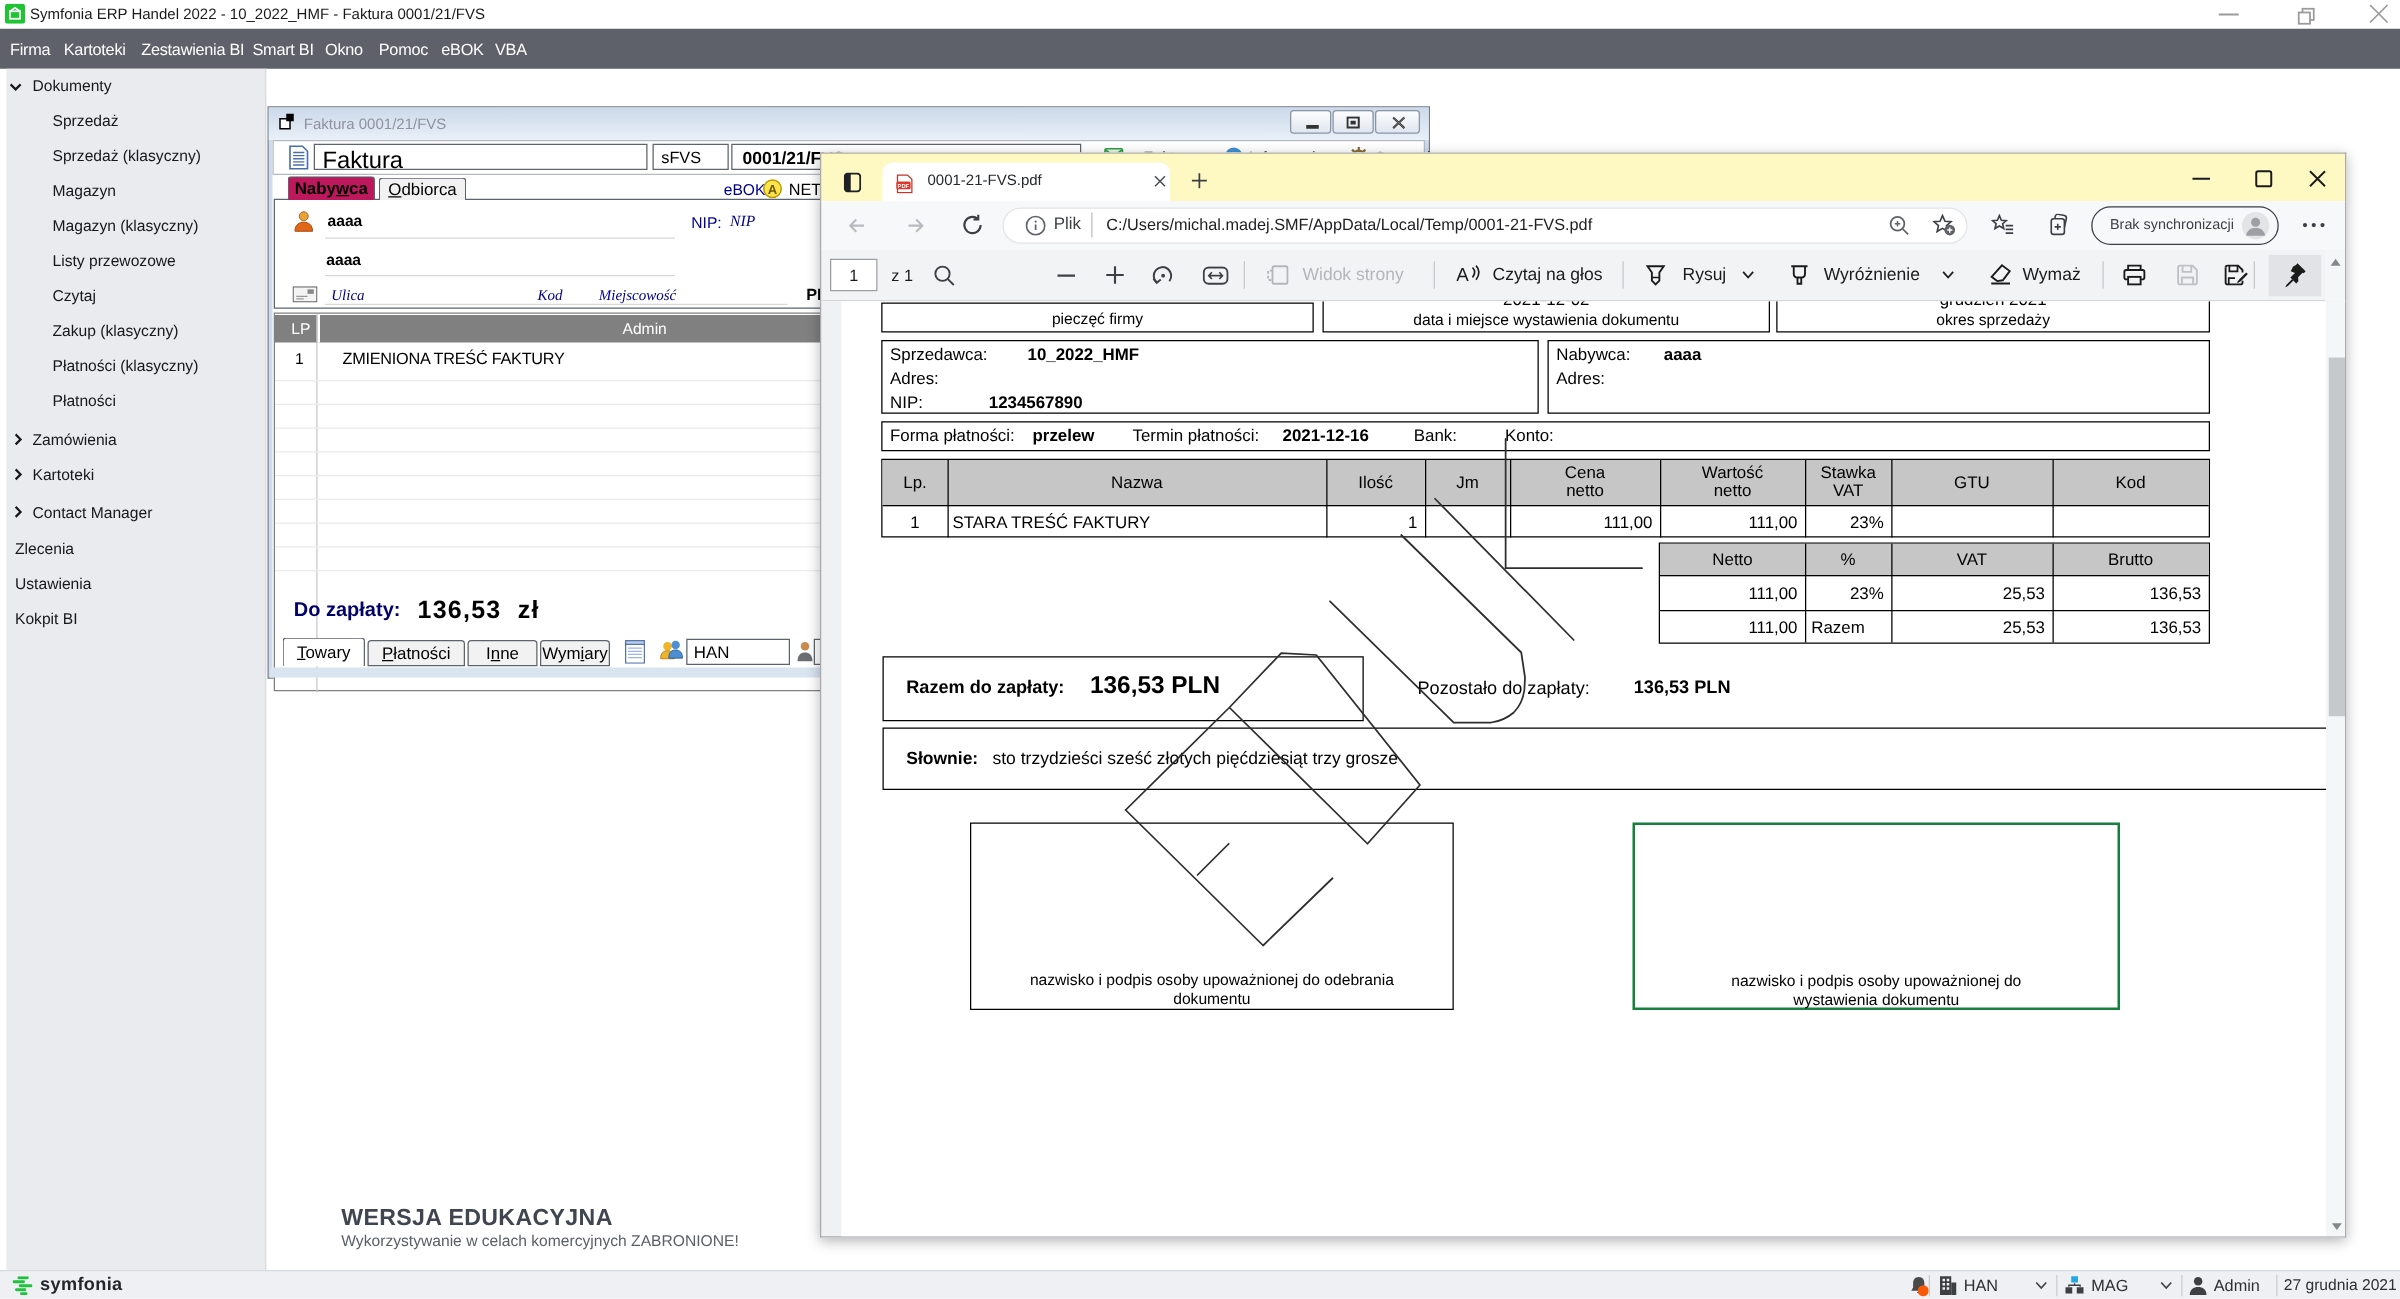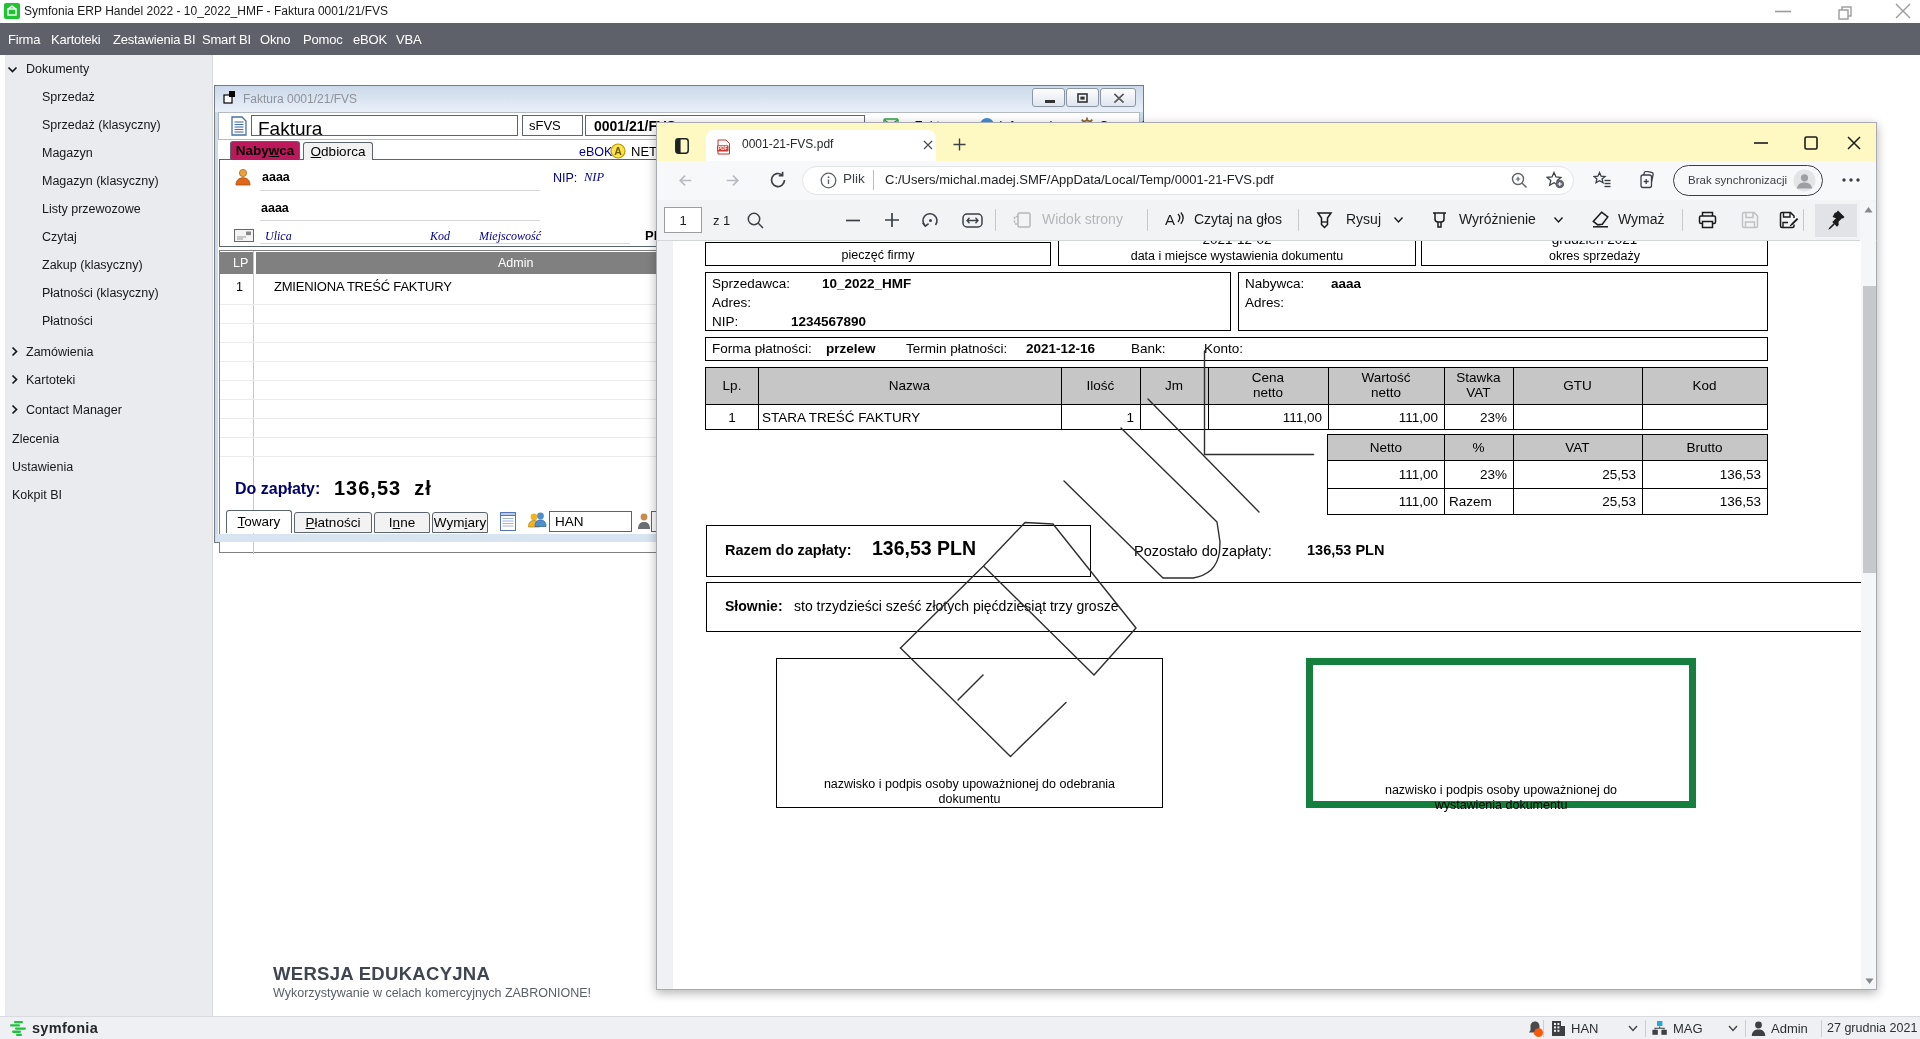--- a/index.html
+++ b/index.html
@@ -502,21 +502,21 @@
         <span class="abs" style="left:634px;top:301px;font-size:14.5px;font-weight:bold;">136,53 PLN</span>
 
         <div class="abs" style="left:33px;top:341px;width:1188px;height:50px;border:1px solid #000;">
           <span class="abs" style="left:18px;top:15px;font-weight:bold;font-size:14px;">Słownie:</span>
           <span class="abs" style="left:87px;top:15px;font-size:14px;">sto trzydzieści sześć złotych pięćdziesiąt trzy grosze</span>
         </div>
 
         <div class="abs" style="left:103px;top:417px;width:387px;height:150px;border:1px solid #000;">
           <div class="abs" style="left:0;top:118px;width:100%;text-align:center;font-size:12.5px;line-height:15px;">nazwisko i podpis osoby upoważnionej do odebrania<br>dokumentu</div>
         </div>
-        <div class="abs" style="left:633px;top:417px;width:390px;height:150px;border:7px solid #15803d;">
+        <div class="abs" style="left:633px;top:417px;width:390px;height:150px;border:2px solid #15803d;">
           <div class="abs" style="left:0;top:118px;width:100%;text-align:center;font-size:12.5px;line-height:15px;">nazwisko i podpis osoby upoważnionej do<br>wystawienia dokumentu</div>
         </div>
 
         <svg class="abs" style="left:0;top:0;" width="1188" height="749" viewBox="0 0 1188 749">
           <g fill="none" stroke="#2e2e2e" stroke-width="1.4" stroke-linecap="round" stroke-linejoin="round">
             <path d="M475 158 L586 271"></path>
             <path d="M448 187 L544 281 L547 301 L546.5 311 Q545 322 538 329 Q530.5 335.5 520 337 L490 337 L391 240"></path>
             <path d="M227.5 407 L310.5 325 L352 281.5 L380 283 L463 387 L421 434 L310.5 325"></path>
             <path d="M285 459 L310 434"></path>
             <path d="M227.5 407 L337.5 515.4 L393 461.6"></path>

